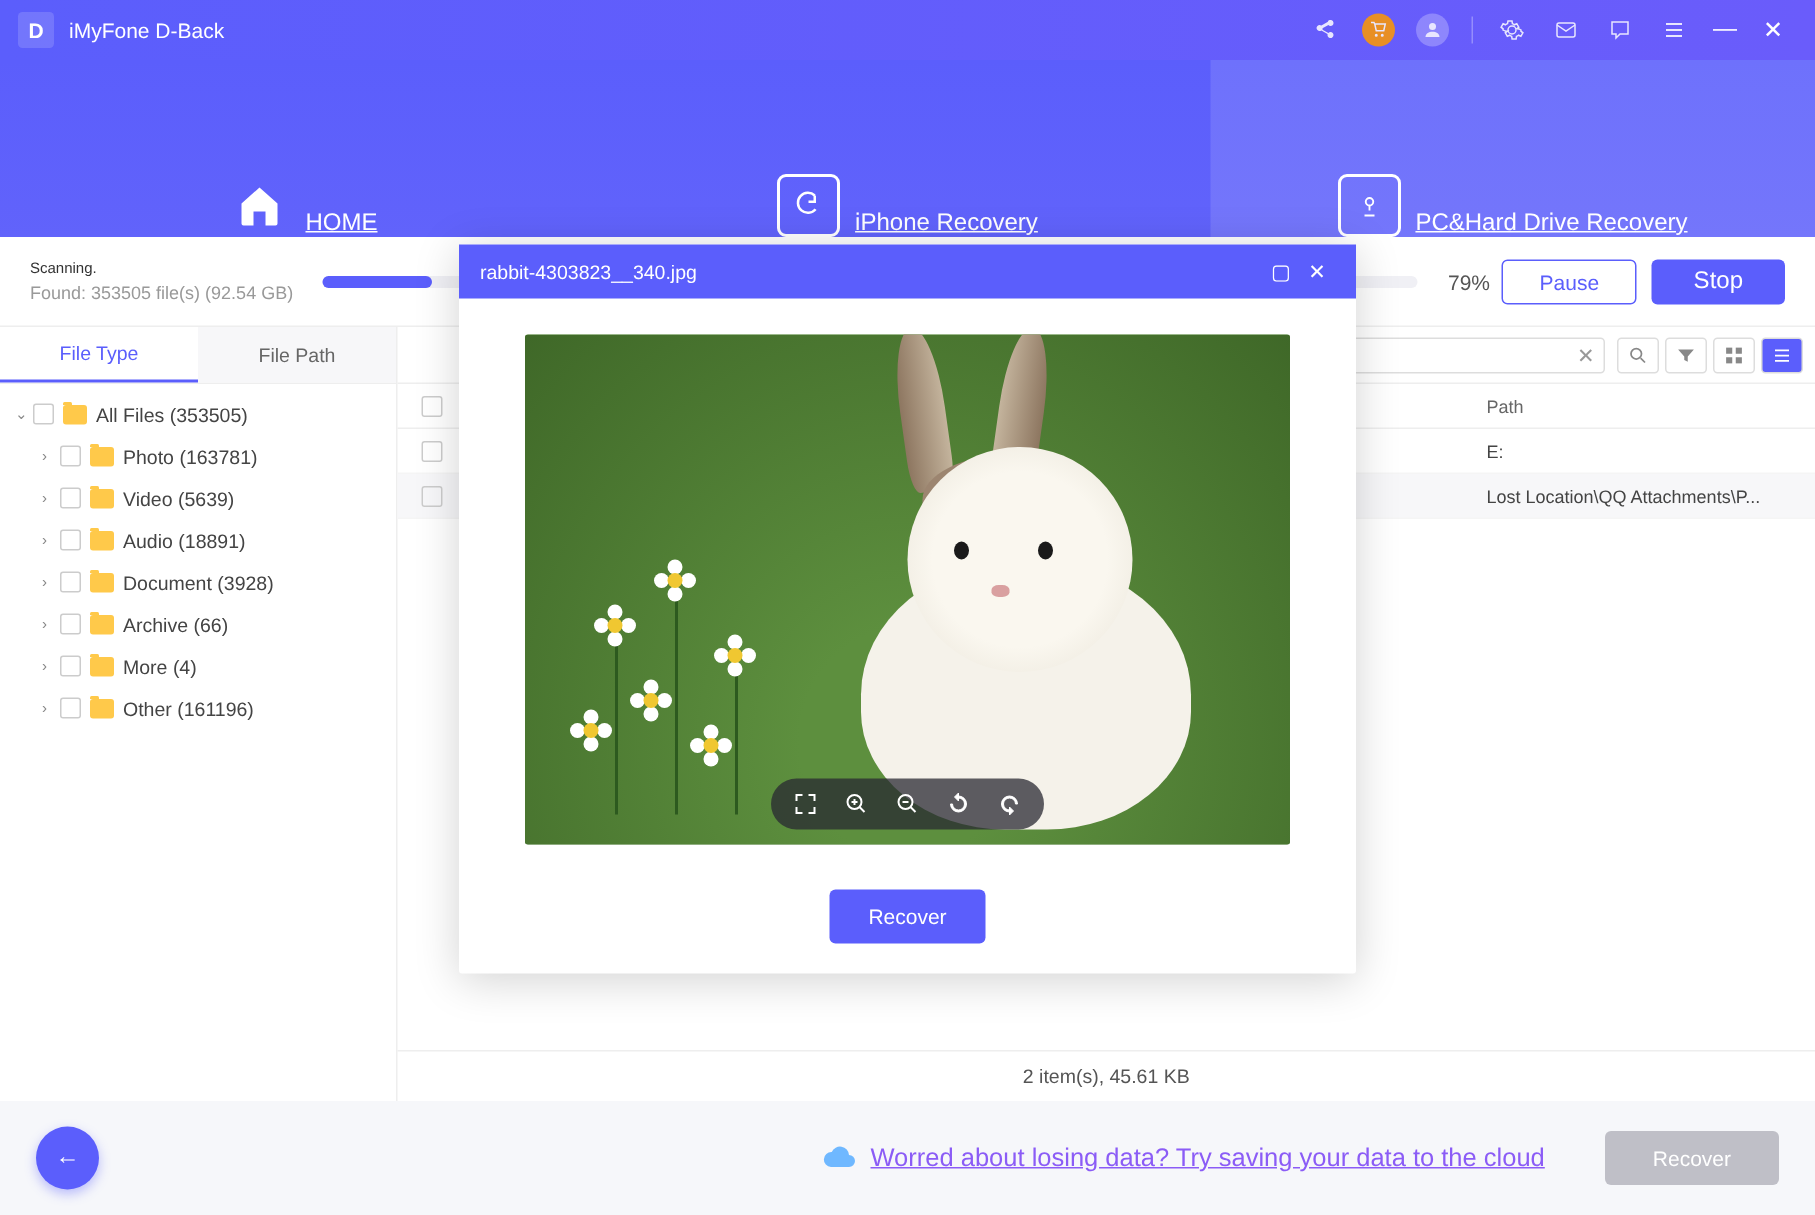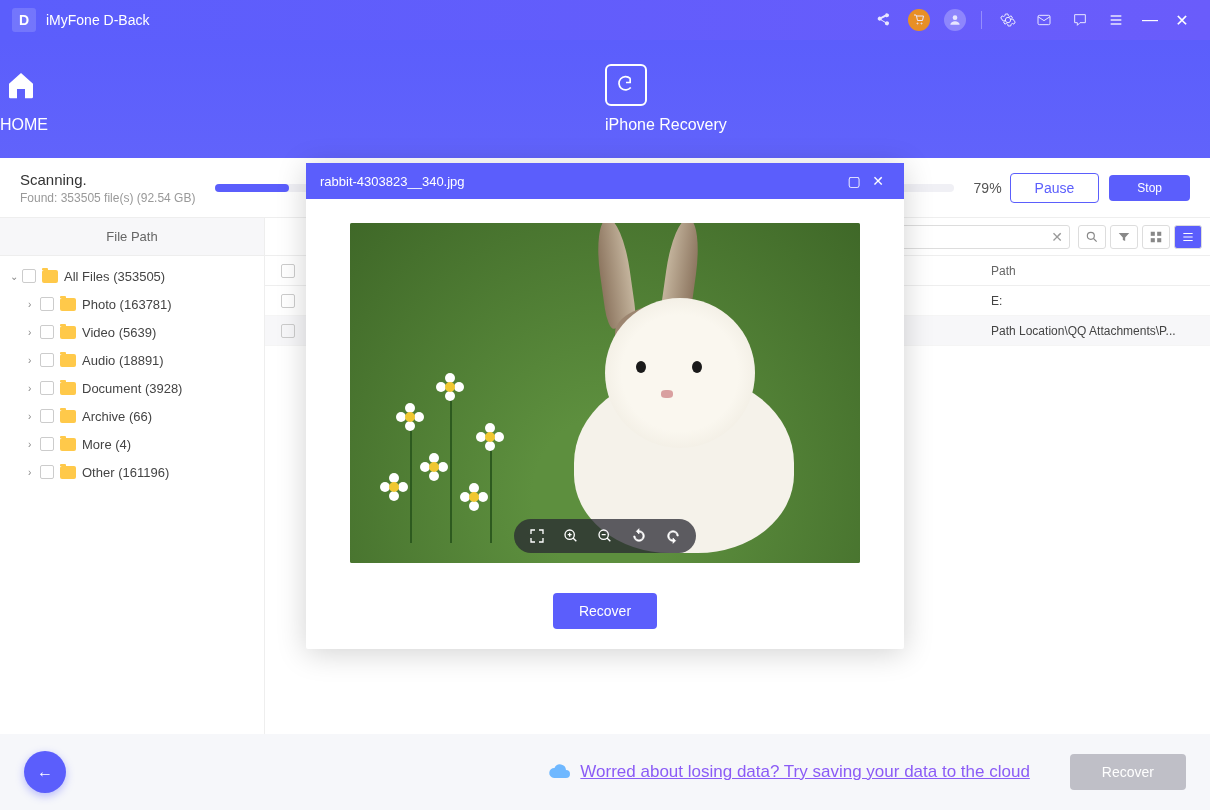--- a/index.html
+++ b/index.html
@@ -10,34 +10,34 @@
 .app-title { font-size: 14px; font-weight: 400; }
 .titlebar-spacer { flex: 1; }
 .titlebar-icon { width: 28px; height: 28px; display: flex; align-items: center; justify-content: center; margin: 0 4px; cursor: pointer; opacity: 0.85; }
 .titlebar-icon svg { width: 16px; height: 16px; fill: #fff; }
 .cart-badge { width: 22px; height: 22px; background: #ff9800; border-radius: 50%; display: flex; align-items: center; justify-content: center; }
 .avatar-circle { width: 22px; height: 22px; background: rgba(255,255,255,0.3); border-radius: 50%; display:flex; align-items:center; justify-content:center;}
 .titlebar-sep { width: 1px; height: 18px; background: rgba(255,255,255,0.3); margin: 0 8px; }
 .window-btn { width: 32px; display:flex; align-items:center; justify-content:center; cursor:pointer; font-size: 16px; }
 
 .navbar { height: 118px; background: linear-gradient(180deg, #5b5efc, #6163fb); display: flex; }
-.nav-item { flex: 1; display: flex; flex-direction: column; align-items: flex-start; justify-content: center; color: #fff; cursor: pointer; gap: 10px; }
+.nav-item { flex: 1; display: flex; align-items: flex-end; justify-content: center; color: #fff; cursor: pointer; gap: 10px; text-decoration: underline; }
 .nav-item.active { background: rgba(255,255,255,0.12); }
 .nav-icon-box { width: 42px; height: 42px; display: flex; align-items: center; justify-content: center; }
 .nav-icon-box.bordered { border: 2px solid #fff; border-radius: 6px; }
 .nav-label { font-size: 16px; font-weight: 400; }
 
 .statusbar { height: 60px; display: flex; align-items: center; padding: 0 20px; border-bottom: 1px solid #eee; }
-.status-text { font-size: 15px; color: #333; }
+.status-text { font-size: 10px; color: #333; }
 .status-sub { font-size: 12px; color: #999; margin-top: 3px; }
 .progress-wrap { flex: 1; margin: 0 20px; height: 8px; background: #f0f0f5; border-radius: 4px; position: relative; }
 .progress-fill { position: absolute; left: 0; top: 0; height: 100%; background: #5b5efc; border-radius: 4px; width: 10%; }
 .progress-pct { font-size: 14px; color: #555; margin-right: 8px; }
 .btn-outline { padding: 6px 24px; border: 1px solid #5b5efc; background: #fff; color: #5b5efc; border-radius: 4px; font-size: 14px; cursor: pointer; margin-right: 10px; }
-.btn-primary { padding: 6px 28px; background: #5b5efc; color: #fff; border: none; border-radius: 4px; font-size: 12px; cursor: pointer; }
+.btn-primary { padding: 6px 28px; background: #5b5efc; color: #fff; border: none; border-radius: 4px; font-size: 16px; cursor: pointer; }
 
 .main { display: flex; height: 516px; }
 .sidebar { width: 265px; border-right: 1px solid #eee; display:flex; flex-direction:column; }
 .sidebar-tabs { display: flex; height: 38px; border-bottom: 1px solid #eee; }
 .sidebar-tab { flex: 1; display: flex; align-items: center; justify-content: center; font-size: 13px; color: #666; cursor: pointer; }
 .sidebar-tab.active { color: #5b5efc; border-bottom: 2px solid #5b5efc; background:#fff;}
 .sidebar-tab:not(.active){ background:#f7f7f9; }
 .tree { padding: 6px 0; overflow-y:auto; flex:1;}
 .tree-row { display: flex; align-items: center; height: 28px; padding-left: 10px; font-size: 13px; color: #444; cursor: pointer; }
 .tree-row.child { padding-left: 28px; }
@@ -160,38 +160,48 @@
     <div class="nav-label">HOME</div>
   </div>
   <div class="nav-item">
     <div class="nav-icon-box bordered">
         <svg viewBox="0 0 24 24" width="20" height="20">
           <path d="M17 4a8 8 0 10.7 11M17 4v5h-5" fill="none" stroke="#fff" stroke-width="2"></path>
         </svg>
       </div>
     <div class="nav-label">iPhone Recovery</div>
   </div>
+  <div class="nav-item active">
+    <div class="nav-icon-box bordered">
+        <svg viewBox="0 0 24 24" width="20" height="20">
+          <circle cx="12" cy="9" r="3" fill="none" stroke="#fff" stroke-width="1.5"></circle>
+          <path d="M12 12v4M8 20h8" stroke="#fff" stroke-width="1.5"></path>
+        </svg>
+      </div>
+    <div class="nav-label">PC&amp;Hard Drive Recovery</div>
+  </div>
 </div>
 
 <div class="statusbar">
   <div>
     <div class="status-text">Scanning.</div>
     <div class="status-sub">Found: 353505 file(s) (92.54 GB)</div>
   </div>
   <div class="progress-wrap">
       <div class="progress-fill"></div>
     </div>
   <div class="progress-pct">79%</div>
   <button class="btn-outline">Pause</button>
   <button class="btn-primary">Stop</button>
 </div>
 
 <div class="main">
   <div class="sidebar">
     <div class="sidebar-tabs">
+      <div class="sidebar-tab active">File Type</div>
       <div class="sidebar-tab">File Path</div>
     </div>
     <div class="tree">
       <div class="tree-row"><span class="tree-chevron">⌄</span><span class="tree-check"></span><span class="tree-folder"></span><span>All Files</span>&nbsp;<span>(353505)</span></div>
       <div class="tree-row child"><span class="tree-chevron">›</span><span class="tree-check"></span><span class="tree-folder"></span><span>Photo</span>&nbsp;<span>(163781)</span></div>
       <div class="tree-row child"><span class="tree-chevron">›</span><span class="tree-check"></span><span class="tree-folder"></span><span>Video</span>&nbsp;<span>(5639)</span></div>
       <div class="tree-row child"><span class="tree-chevron">›</span><span class="tree-check"></span><span class="tree-folder"></span><span>Audio</span>&nbsp;<span>(18891)</span></div>
       <div class="tree-row child"><span class="tree-chevron">›</span><span class="tree-check"></span><span class="tree-folder"></span><span>Document</span>&nbsp;<span>(3928)</span></div>
       <div class="tree-row child"><span class="tree-chevron">›</span><span class="tree-check"></span><span class="tree-folder"></span><span>Archive</span>&nbsp;<span>(66)</span></div>
       <div class="tree-row child"><span class="tree-chevron">›</span><span class="tree-check"></span><span class="tree-folder"></span><span>More</span>&nbsp;<span>(4)</span></div>
@@ -244,23 +254,24 @@
             <span class="row-check"></span>
           </div>
         <div style="width:680px"></div>
         <div class="col-path">E:</div>
       </div>
       <div class="table-row" style="background:#f7f7f9">
         <div class="col-check">
             <span class="row-check"></span>
           </div>
         <div style="width:680px"></div>
-        <div class="col-path">Path Location\QQ Attachments\P...</div>
-      </div>
-    </div>
+        <div class="col-path">Lost Location\QQ Attachments\P...</div>
+      </div>
+    </div>
+    <div class="table-footer">2 item(s), 45.61 KB</div>
   </div>
 </div>
 
 <div class="bottombar">
   <div class="back-circle">←</div>
   <div style="flex:1"></div>
   <svg class="cloud-icon" viewBox="0 0 24 24">
       <path d="M6 18h12a4 4 0 000-8 6 6 0 00-11.5-2A4.5 4.5 0 006 18z" fill="#6fb8ff"></path>
     </svg>
   <a class="cloud-link">Worred about losing data? Try saving your data to the cloud</a>

